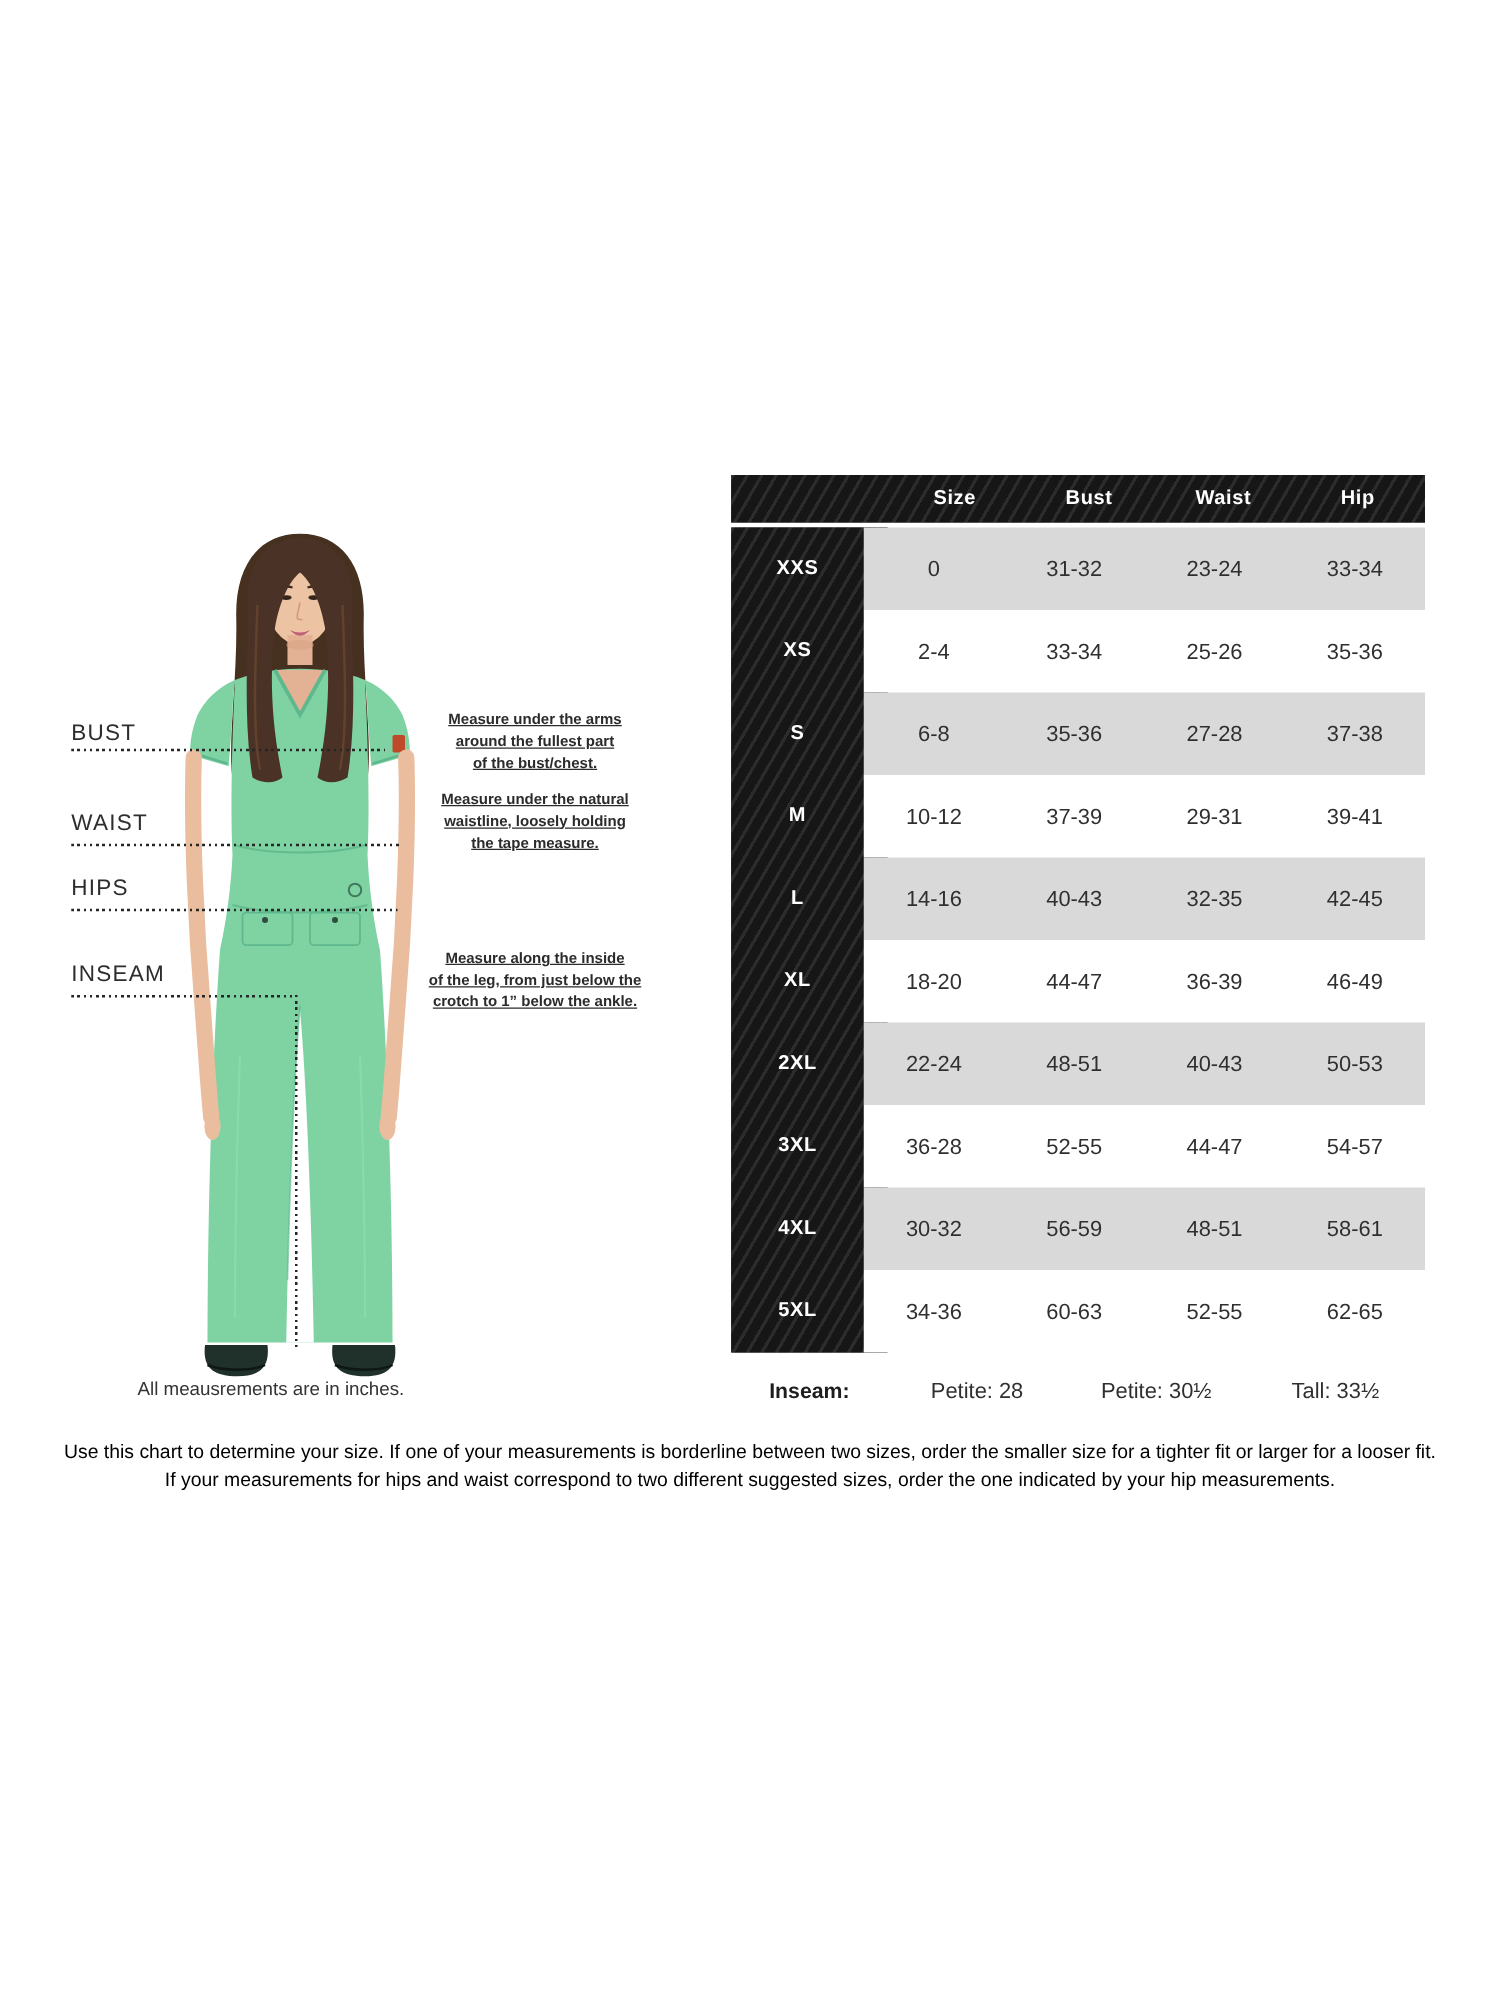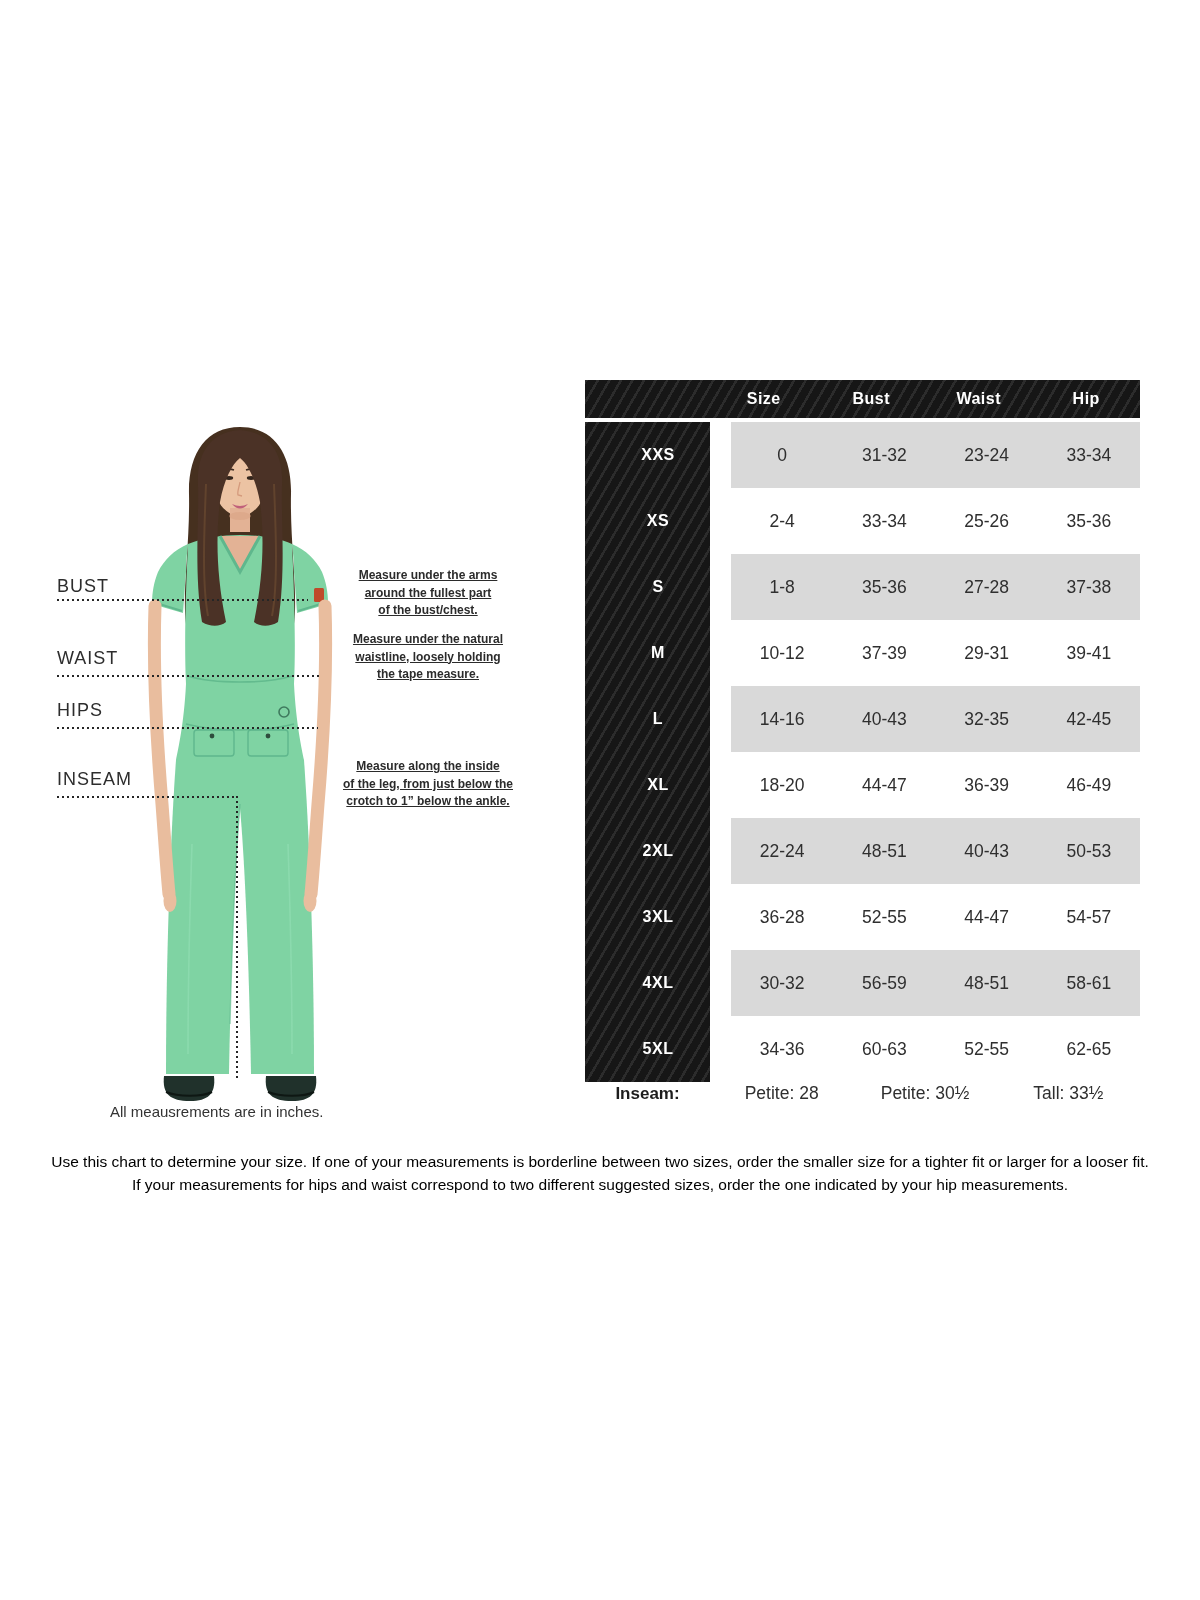--- a/index.html
+++ b/index.html
@@ -42,31 +42,31 @@
   .thead .spacer { width:125px; }
   .thead .hcell {
     flex:1; text-align:center; color:#ffffff; font-weight:bold; font-size:16px;
     letter-spacing:.5px;
   }
   .tbody { position:relative; margin-top:4px; }
   .size-col-bg { position:absolute; left:0; top:0; width:125px; height:660px; }
   .rows { position:relative; }
   .trow { display:flex; height:66px; }
   .trow .tlabel {
-    width:146px; display:flex; align-items:center; justify-content:center;
+    width:106px; display:flex; align-items:center; justify-content:center;
     color:#ffffff; font-weight:bold; font-size:16px; letter-spacing:.5px;
   }
   .trow .tdata { flex:1; display:flex; }
   .trow.shaded .tdata { background:#d9d9d9; }
   .trow.plain  .tdata { background:#ffffff; }
   .tcell {
     flex:1; display:flex; align-items:center; justify-content:center;
     font-size:17.5px; color:#2f2f2f;
   }
-  .inseam-row { display:flex; margin-top:1px; align-items:center; }
+  .inseam-row { display:flex; margin-top:20px; align-items:center; }
   .inseam-row .ilabel {
     width:125px; text-align:center; font-weight:bold; font-size:17px; color:#1d1d1d;
   }
   .inseam-row .icell { flex:1; text-align:center; font-size:17.5px; color:#2f2f2f; }
 
   
   .footer {
     position:absolute; left:40px; top:1150px; width:1120px; text-align:center;
     font-size:15.5px; line-height:23px; color:#000000;
   }
@@ -194,21 +194,21 @@
             <div class="tdata">
               <div class="tcell">2-4</div>
               <div class="tcell">33-34</div>
               <div class="tcell">25-26</div>
               <div class="tcell">35-36</div>
             </div>
           </div>
           <div class="trow shaded">
             <div class="tlabel">S</div>
             <div class="tdata">
-              <div class="tcell">1-8</div>
+              <div class="tcell">6-8</div>
               <div class="tcell">35-36</div>
               <div class="tcell">27-28</div>
               <div class="tcell">37-38</div>
             </div>
           </div>
           <div class="trow plain">
             <div class="tlabel">M</div>
             <div class="tdata">
               <div class="tcell">10-12</div>
               <div class="tcell">37-39</div>

